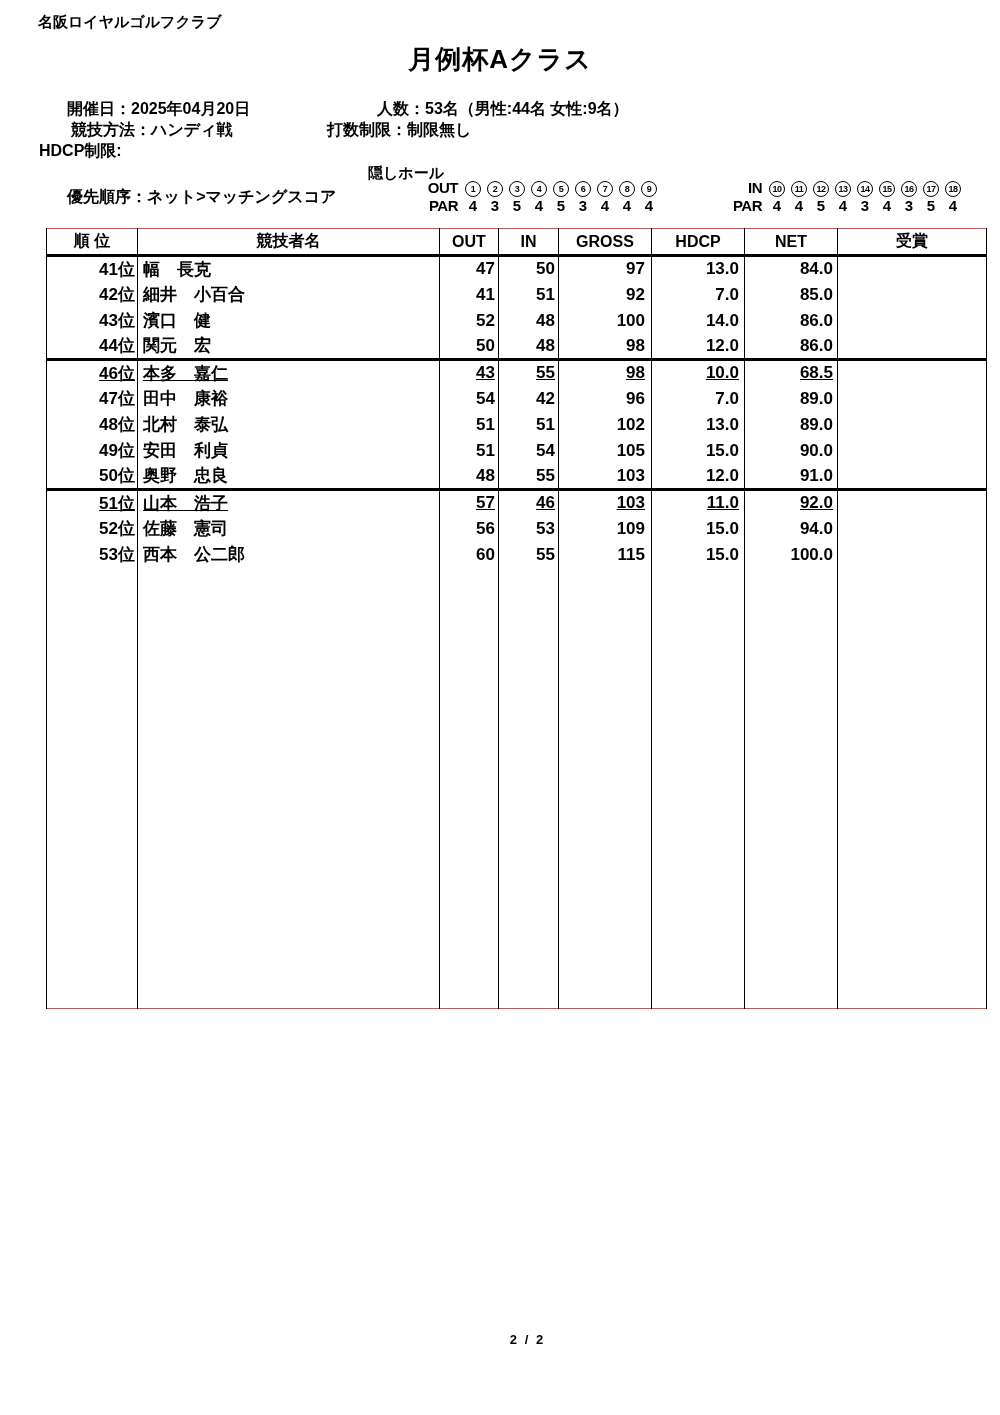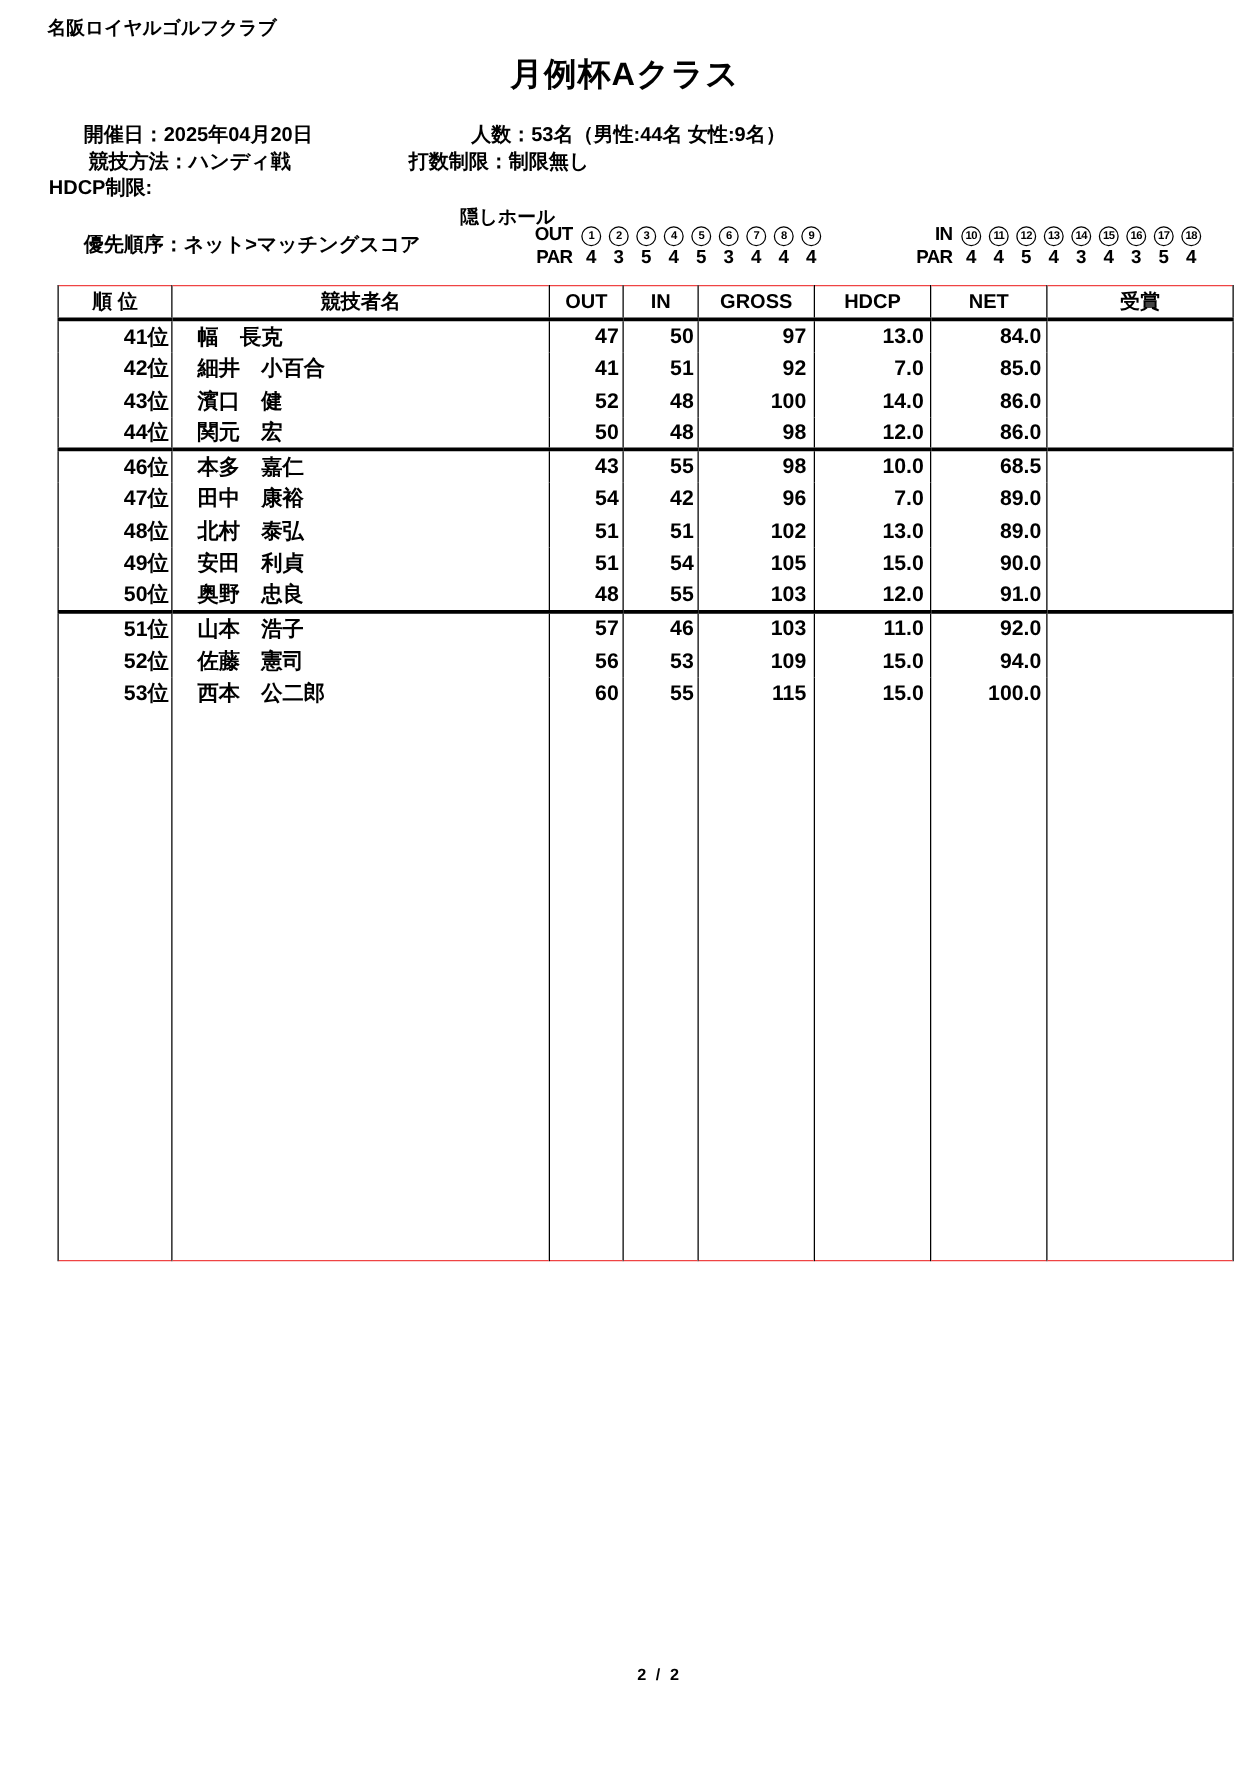--- a/index.html
+++ b/index.html
@@ -42,24 +42,24 @@
     margin-left:16px;
   }
   .results th, .results td {
     border-left:1.5px solid #000; border-right:1.5px solid #000;
     overflow:hidden; white-space:nowrap;
   }
   .results thead tr { height:27px; }
   .results th { border-bottom:3px solid #000; font-size:16px; text-align:center; font-weight:bold; }
   .results tbody tr { height:26px; }
   .results td { font-size:17px; }
-  .results tr.group-start td { border-top:3px solid #000; }
+  .results tr.group-start td { border-top:3px solid #000;text-decoration:underline; }
   .results tr.filler { height:auto; }
   .c-rank  { text-align:right; padding-right:2px; }
-  .c-name  { text-align:left;  padding-left:20px; }
+  .c-name  { text-align:left;  padding-left:5px; }
   .c-out, .c-in { text-align:right; padding-right:3px; }
   .c-gross { text-align:right; padding-right:6px; }
   .c-hdcp  { text-align:right; padding-right:5px; }
   .c-net   { text-align:right; padding-right:4px; }
   .c-award { text-align:left; }
 
   .footer-page { position:absolute; left:30px; top:1332px; width:995px; text-align:center; font-size:13px; letter-spacing:2px; }
 </style>
 </head>
 <body>

